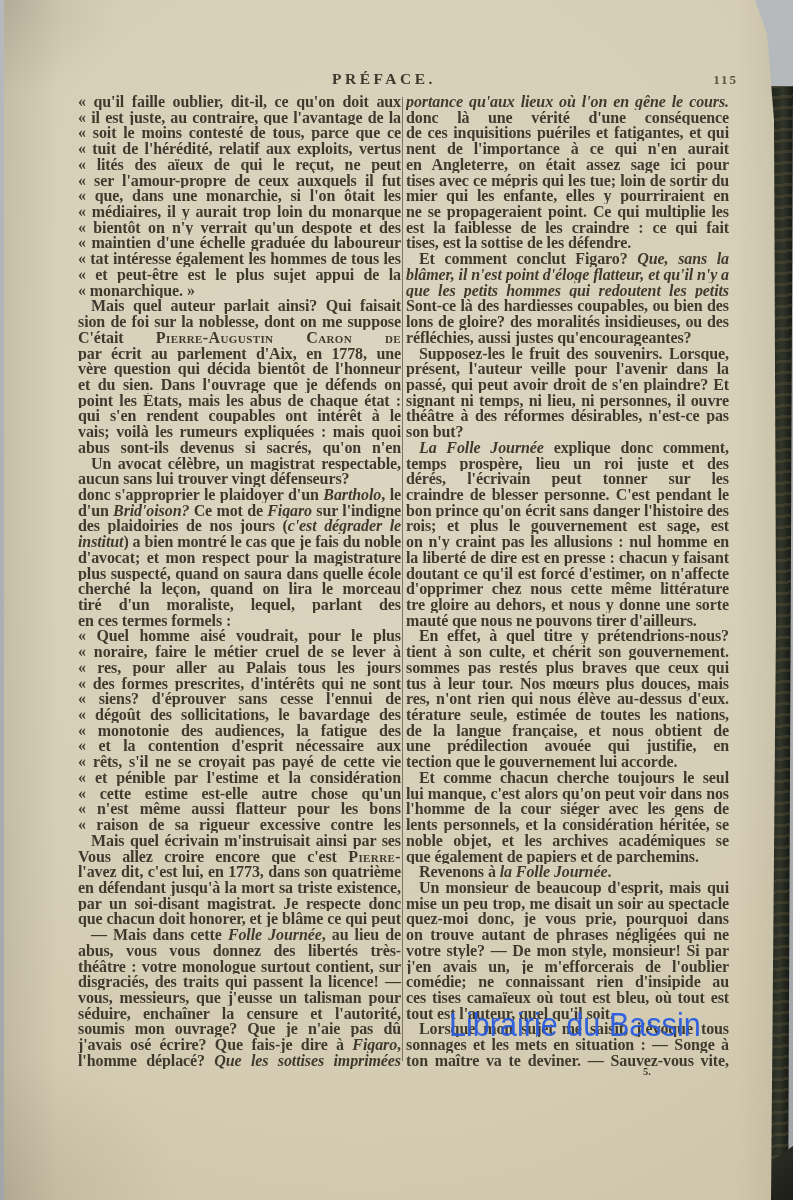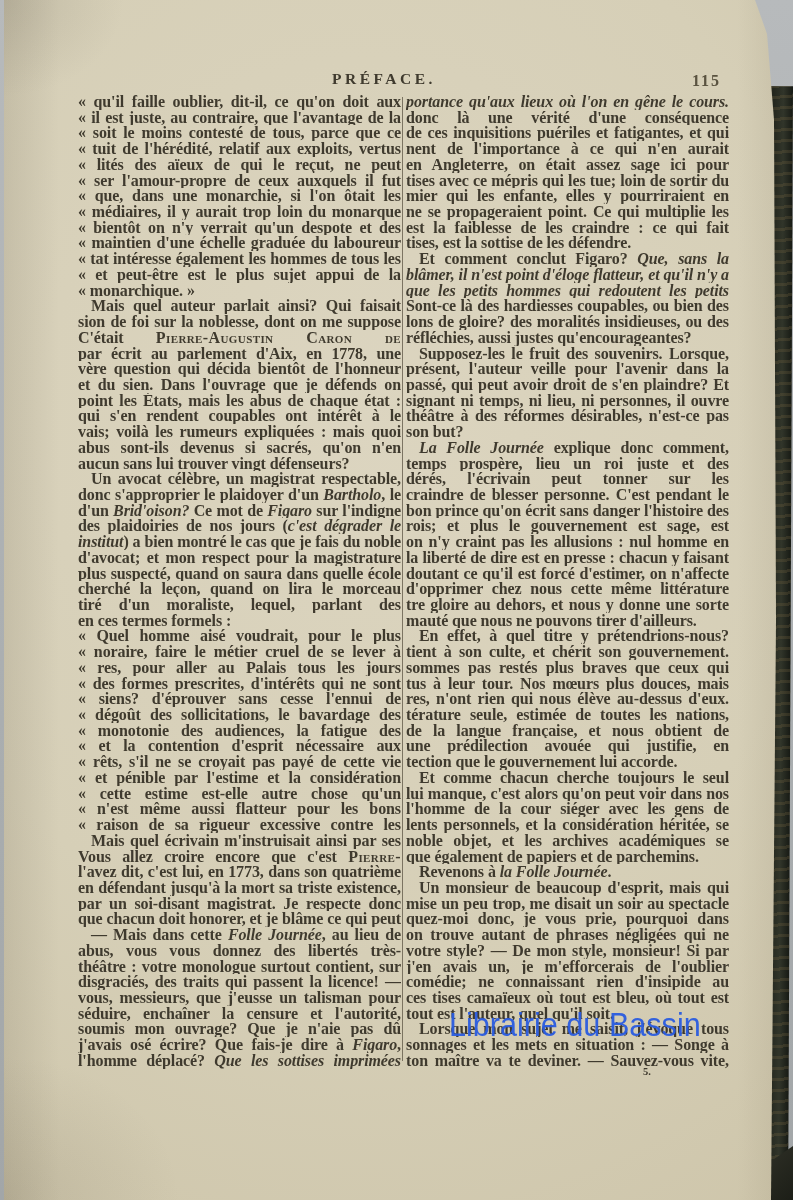--- a/index.html
+++ b/index.html
@@ -19,22 +19,22 @@
   .paper{position:absolute;left:4px;top:0;width:793px;height:1200px;
          clip-path:polygon(0 0,751px 0,763px 34px,770px 120px,772px 620px,767px 1200px,0 1200px);
          background:
            radial-gradient(150px 120px at 0% 0%,rgba(110,104,92,0.20),rgba(0,0,0,0) 80%),
            radial-gradient(220px 180px at 0% 100%,rgba(104,96,78,0.16),rgba(0,0,0,0) 80%),
            linear-gradient(90deg,rgba(104,96,78,0.16),rgba(104,96,78,0) 55px),
            linear-gradient(270deg,rgba(118,108,84,0.18),rgba(0,0,0,0) 60px),
            radial-gradient(120% 90% at 45% 35%,#dcd5c0 0%,#d6cfb7 50%,#cbc2a6 100%); font-weight: bold;}
   .title{position:absolute;left:240px;top:70px;width:280px;text-align:center;
          font-size:15.5px;letter-spacing:3.5px;color:#3f3a2e;}
-  .pageno{position:absolute;left:688px;top:72px;width:46px;
-          font-size:16px;letter-spacing:2px;color:#5a5340;}
+  .pageno{position:absolute;left:688px;top:72px;width:46px;text-align:right;
+          font-size:13px;letter-spacing:2px;color:#5a5340;}
   .divider{position:absolute;left:398px;top:97px;width:1px;height:964px;
            background:#5c5444;opacity:0.75;}
   .col{position:absolute;top:94px;width:323px;font-size:16px;line-height:15.72px;
        color:#3f3a2e;text-align:justify;letter-spacing:-0.1px;}
   .col-left{left:74px;}
   .col-right{left:402px;}
   .tl{height:15.72px;overflow:hidden;text-align-last:justify;}
   .tl.nj{text-align-last:auto;}
   .tl.ind{text-indent:13px;}
   .it{font-style:italic;}
@@ -72,22 +72,22 @@
         <div class="tl ind"><span>Mais quel auteur parlait ainsi? Qui faisait cette profes-</span></div>
         <div class="tl"><span>sion de foi sur la noblesse, dont on me suppose si loin?</span></div>
         <div class="tl"><span>C'était </span><span class="sc">Pierre-Augustin Caron de Beaumarchais</span><span>, plaidant</span></div>
         <div class="tl"><span>par écrit au parlement d'Aix, en 1778, une grande et sé-</span></div>
         <div class="tl"><span>vère question qui décida bientôt de l'honneur d'un noble</span></div>
         <div class="tl"><span>et du sien. Dans l'ouvrage que je défends on n'attaque</span></div>
         <div class="tl"><span>point les États, mais les abus de chaque état : les gens seuls</span></div>
         <div class="tl"><span>qui s'en rendent coupables ont intérêt à le trouver mau-</span></div>
         <div class="tl"><span>vais; voilà les rumeurs expliquées : mais quoi donc! les</span></div>
         <div class="tl"><span>abus sont-ils devenus si sacrés, qu'on n'en puisse attaquer</span></div>
+        <div class="tl ind"><span>Un avocat célèbre, un magistrat respectable, iront-ils</span></div>
         <div class="tl nj"><span>aucun sans lui trouver vingt défenseurs?</span></div>
-        <div class="tl ind"><span>Un avocat célèbre, un magistrat respectable, iront-ils</span></div>
         <div class="tl"><span>donc s'approprier le plaidoyer d'un </span><span class="it">Bartholo</span><span>, le jugement</span></div>
         <div class="tl"><span>d'un </span><span class="it">Brid'oison?</span><span> Ce mot de </span><span class="it">Figaro</span><span> sur l'indigne abus</span></div>
         <div class="tl"><span>des plaidoiries de nos jours (</span><span class="it">c'est dégrader le plus noble</span></div>
         <div class="tl"><span class="it">institut</span><span>) a bien montré le cas que je fais du noble métier</span></div>
         <div class="tl"><span>d'avocat; et mon respect pour la magistrature ne sera pas</span></div>
         <div class="tl"><span>plus suspecté, quand on saura dans quelle école j'en ai re-</span></div>
         <div class="tl"><span>cherché la leçon, quand on lira le morceau suivant, aussi</span></div>
         <div class="tl"><span>tiré d'un moraliste, lequel, parlant des magistrats, s'exprime</span></div>
         <div class="tl nj"><span>en ces termes formels :</span></div>
         <div class="tl"><span>« Quel homme aisé voudrait, pour le plus modique ho-</span></div>

